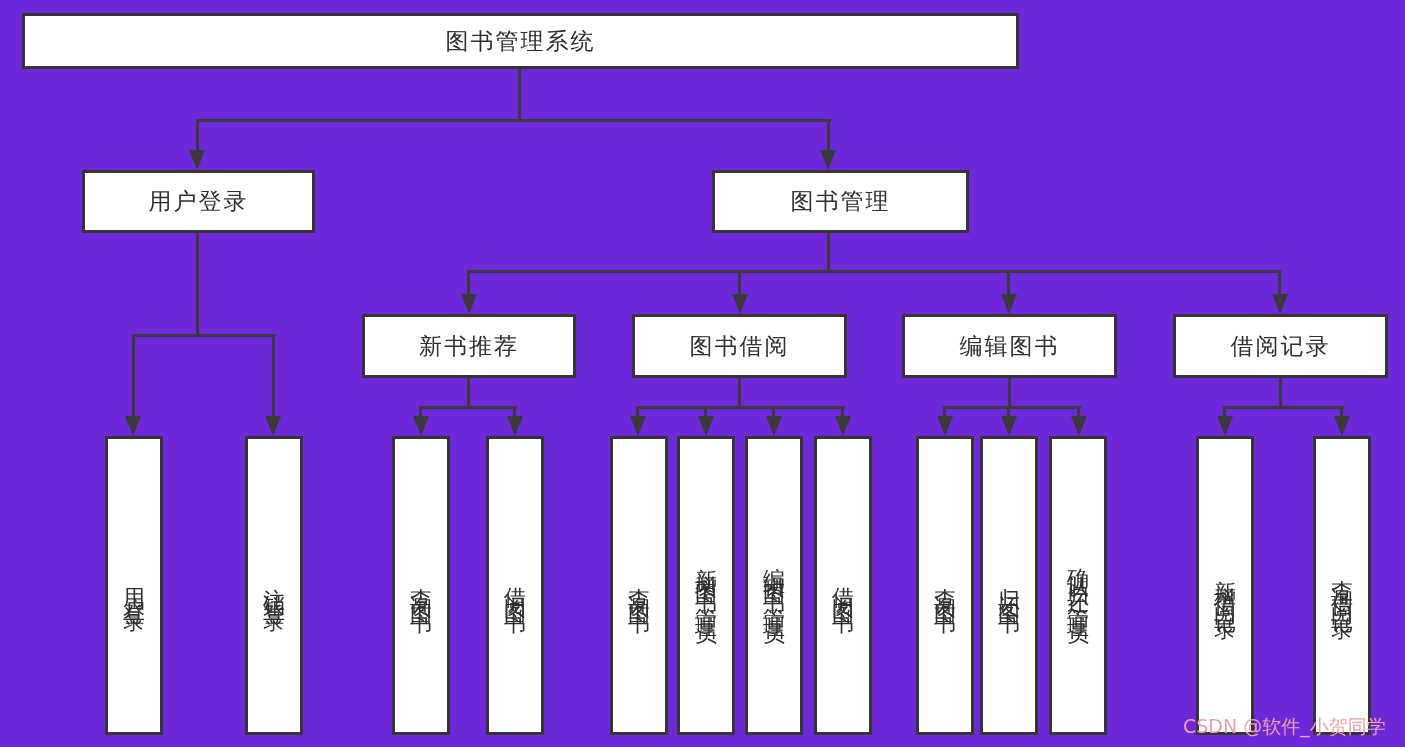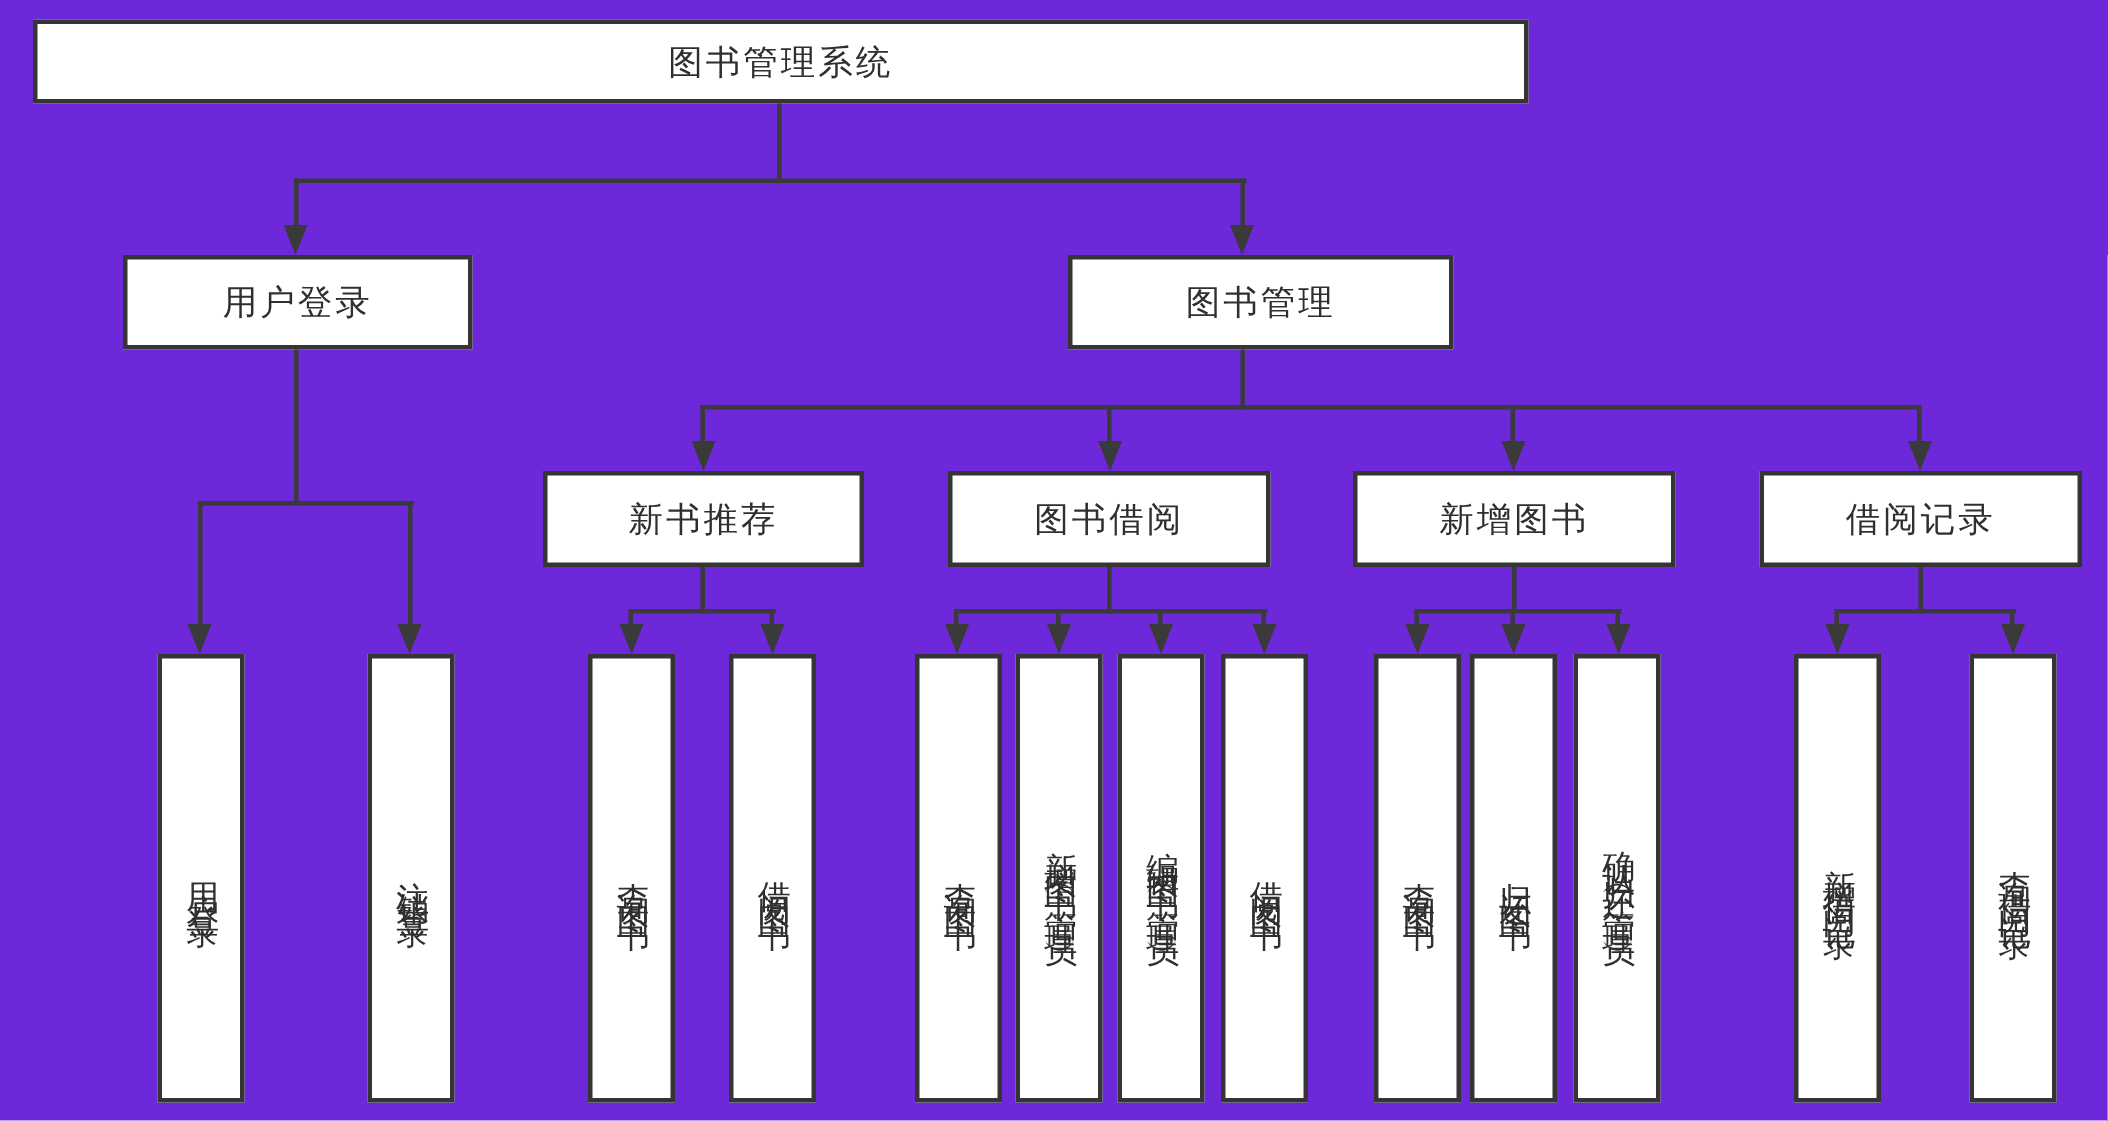--- a/index.html
+++ b/index.html
@@ -85,21 +85,21 @@
   <div class="arrow" style="left:461px;top:294px"></div>
   <div class="vline" style="left:738px;top:270px;height:26px"></div>
   <div class="arrow" style="left:732px;top:294px"></div>
   <div class="vline" style="left:1007px;top:270px;height:26px"></div>
   <div class="arrow" style="left:1001px;top:294px"></div>
   <div class="vline" style="left:1278px;top:270px;height:26px"></div>
   <div class="arrow" style="left:1272px;top:294px"></div>
 
   <div class="box" style="left:362px;top:314px;width:214px;height:64px">新书推荐</div>
   <div class="box" style="left:632px;top:314px;width:215px;height:64px">图书借阅</div>
-  <div class="box" style="left:902px;top:314px;width:215px;height:64px">新增图书</div>
+  <div class="box" style="left:902px;top:314px;width:215px;height:64px">编辑图书</div>
   <div class="box" style="left:1173px;top:314px;width:215px;height:64px">借阅记录</div>
 
   <div class="vline" style="left:467px;top:378px;height:30px"></div>
   <div class="hline" style="left:419px;top:406px;width:98px"></div>
   <div class="vline" style="left:419px;top:406px;height:14px"></div>
   <div class="arrow" style="left:413px;top:416px"></div>
   <div class="vline" style="left:513px;top:406px;height:14px"></div>
   <div class="arrow" style="left:507px;top:416px"></div>
 
   <div class="vline" style="left:738px;top:378px;height:30px"></div>
@@ -166,14 +166,15 @@
     <span>确认归还（管理员）</span>
   </div>
 
   <div class="vbox" style="left:1196px">
     <span>新增借阅记录</span>
   </div>
   <div class="vbox" style="left:1313px">
     <span>查询借阅记录</span>
   </div>
 
+  <div class="watermark">CSDN @软件_小贺同学</div>
 
 </div>
 
 </body></html>

